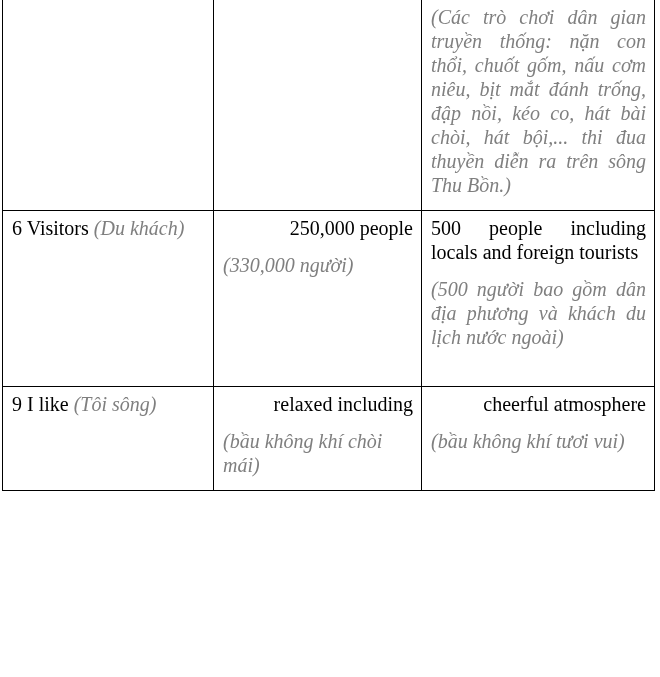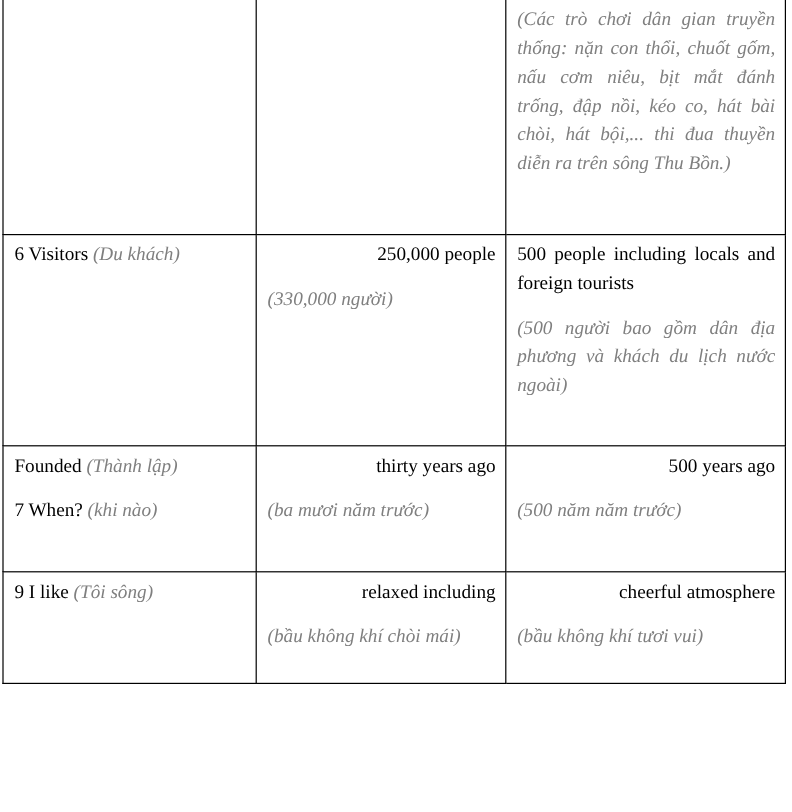--- a/index.html
+++ b/index.html
@@ -16,21 +16,21 @@
     left: 2px;
     top: 0;
     width: 652px;
     border-collapse: collapse;
     table-layout: fixed;
   }
   table.doc-table td {
     border: 1.5px solid #000000;
     vertical-align: top;
     padding: 5px 8px 0 9px;
-    font-size: 16px;
+    font-size: 20px;
     color: #000000;
     overflow: hidden;
   }
   tr.row-first td { border-top: none; }
   td.c1 { padding: 22px 8px 0 11px; }
   td.no-top-pad { padding-top: 1px; }
   .doc-table p { margin: 0 0 13px 0; line-height: 24px; }
   p.en { color: #000000; font-style: normal; text-align: right; }
   p.vi, span.vi { color: #7f7f7f; font-style: italic; }
   p.just { text-align: justify; }
@@ -62,34 +62,20 @@
       <td>
         <p class="en">250,000 people</p>
         <p class="vi">(330,000 người)</p>
       </td>
       <td>
         <p class="en just">500 people including locals and foreign tourists</p>
         <p class="vi just">(500 người bao gồm dân địa phương và khách du lịch nước ngoài)</p>
       </td>
     </tr>
 
-    <tr style="height:105px;">
-      <td class="c1">
-        <p><span>Founded</span> <span class="vi">(Thành lập)</span></p>
-        <p><span>7 When?</span> <span class="vi">(khi nào)</span></p>
-      </td>
-      <td>
-        <p class="en">thirty years ago</p>
-        <p class="vi">(ba mươi năm trước)</p>
-      </td>
-      <td>
-        <p class="en">500 years ago</p>
-        <p class="vi">(500 năm năm trước)</p>
-      </td>
-    </tr>
 
 
     <tr style="height:93px;">
       <td class="c1">
         <p><span>9 I like</span> <span class="vi">(Tôi sông)</span></p>
       </td>
       <td>
         <p class="en">relaxed including</p>
         <p class="vi">(bầu không khí chòi mái)</p>
       </td>

